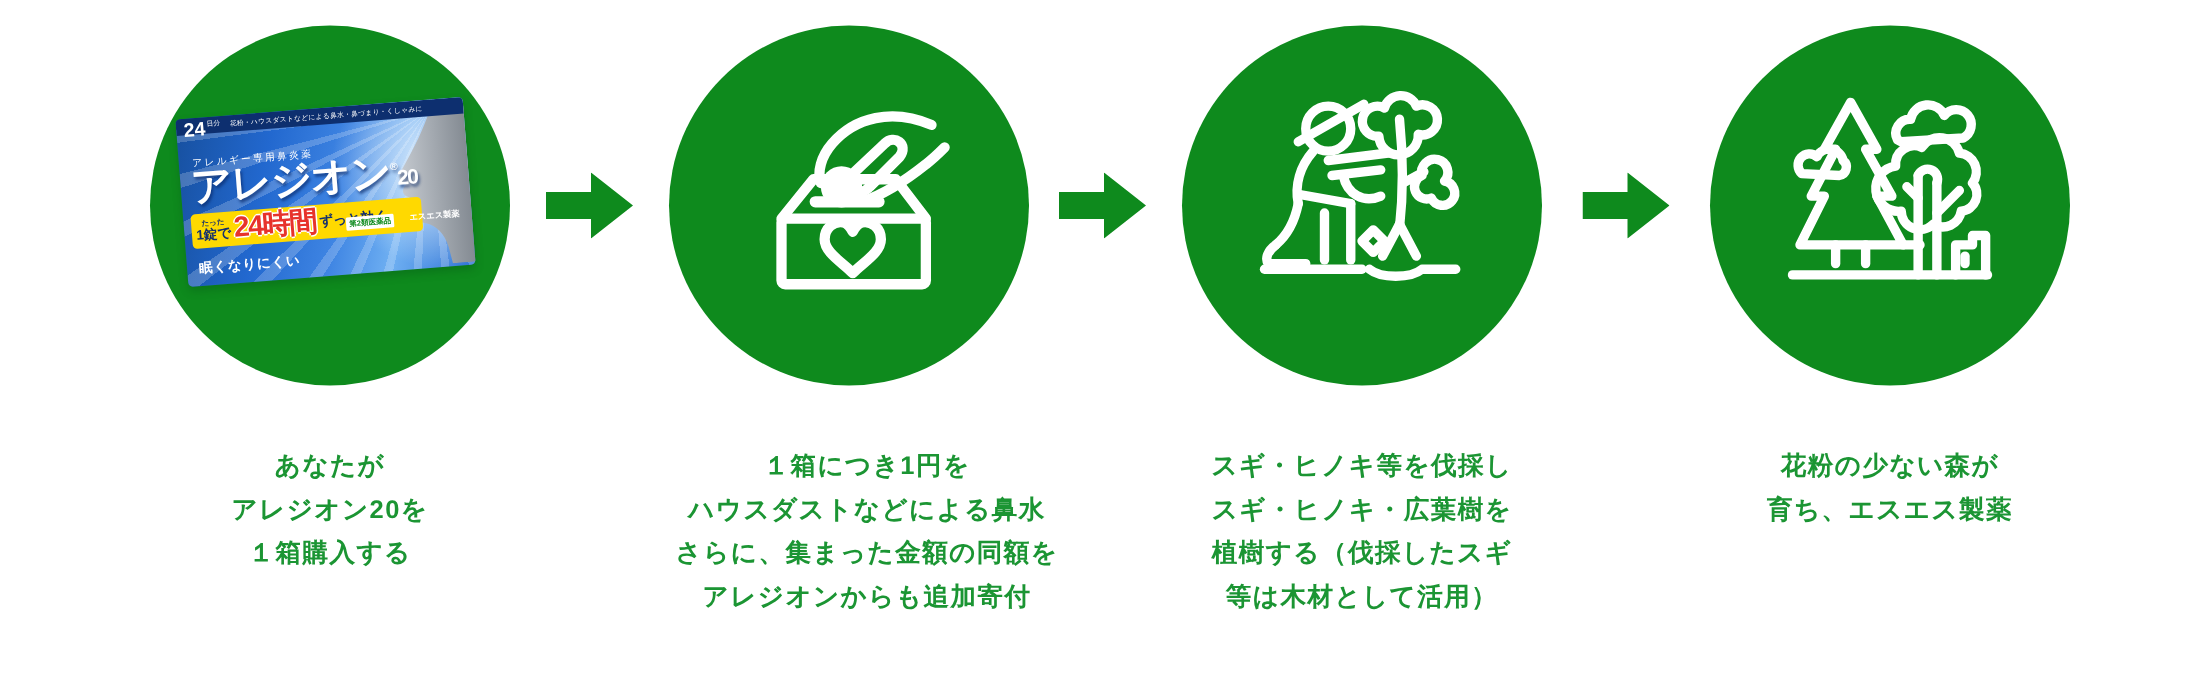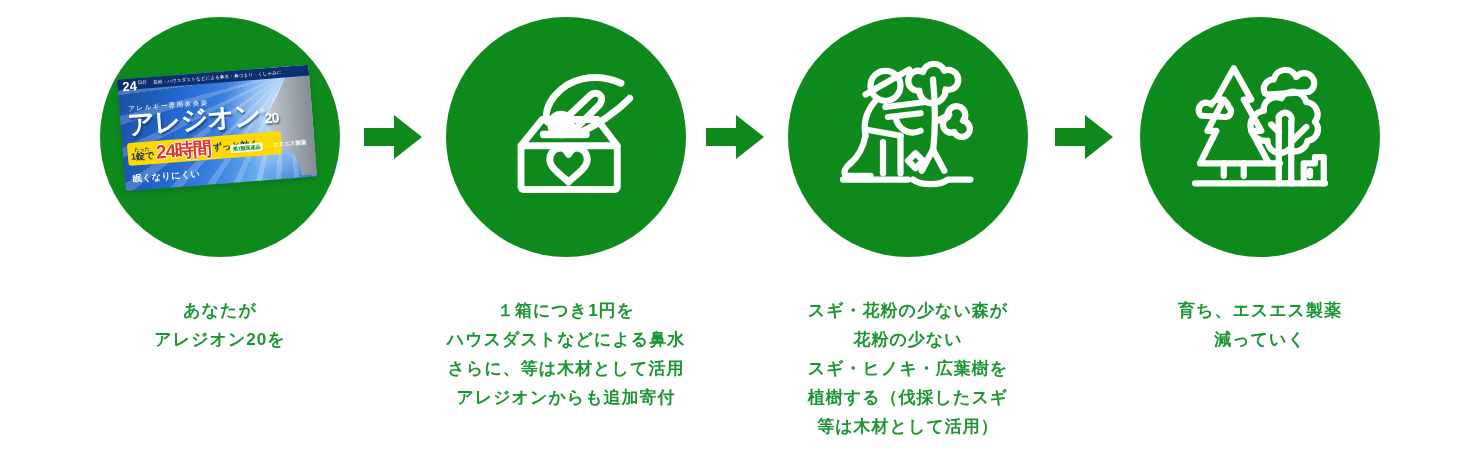--- a/index.html
+++ b/index.html
@@ -16,21 +16,21 @@
   .icon-wrap{position:absolute;left:45px;top:40px;width:150px;height:150px;}
   .icon-wrap svg{width:100%;height:100%;}
 
   
   .arrow{position:absolute;top:115px;width:58px;height:44px;}
   .a1{left:364px;} .a2{left:706px;} .a3{left:1055px;}
 
   
   .caption{position:absolute;top:296px;width:400px;text-align:center;
     color:var(--txtgreen);font-weight:bold;font-size:17px;line-height:29px;letter-spacing:1px;}
-  .cap1{left:20px;} .cap2{left:366px;} .cap3{left:708px;} .cap4{left:1060px;}
+  .cap1{left:20px;} .cap2{left:378px;} .cap3{left:708px;} .cap4{left:1060px;}
 
   
   .package{position:absolute;left:21px;top:55px;width:192px;height:112px;
     transform:rotate(-4.5deg);border-radius:3px;overflow:hidden;
     background:linear-gradient(104deg,#17509f 0%,#2268cf 30%,#3f85e3 55%,#6fb0f2 74%,#2b6fd3 100%);
     box-shadow:0 3px 6px rgba(0,60,20,.25);}
   .pk-rays{position:absolute;inset:0;
     background:repeating-conic-gradient(from 150deg at 88% 6%,rgba(255,255,255,0) 0deg 7deg,rgba(255,255,255,.20) 7deg 10deg);}
   .pk-glow{position:absolute;right:-10px;top:0;width:100px;height:100%;
     background:radial-gradient(ellipse at 75% 40%,rgba(255,255,255,.85),rgba(255,255,255,0) 72%);}
@@ -184,32 +184,32 @@
           <path d="M95,101 L95,85 L104,85 L104,80 L111,80 L111,101"></path>
           <path d="M100,91 L100,95"></path>
         </g>
       </svg>
     </div>
   </div>
 
   <div class="caption cap1">
     <div>あなたが</div>
     <div>アレジオン20を</div>
+    <div>１箱購入する</div>
   </div>
   <div class="caption cap2">
     <div>１箱につき1円を</div>
     <div>ハウスダストなどによる鼻水</div>
-    <div>さらに、等は木材として活用</div>
+    <div>さらに、集まった金額の同額を</div>
     <div>アレジオンからも追加寄付</div>
   </div>
   <div class="caption cap3">
-    <div>スギ・花粉の少ない森が</div>
-    <div>花粉の少ない</div>
+    <div>スギ・ヒノキ等を伐採し</div>
     <div>スギ・ヒノキ・広葉樹を</div>
     <div>植樹する（伐採したスギ</div>
     <div>等は木材として活用）</div>
   </div>
   <div class="caption cap4">
+    <div>花粉の少ない森が</div>
     <div>育ち、エスエス製薬</div>
-    <div>減っていく</div>
   </div>
 
 </div>
 
 </body></html>

